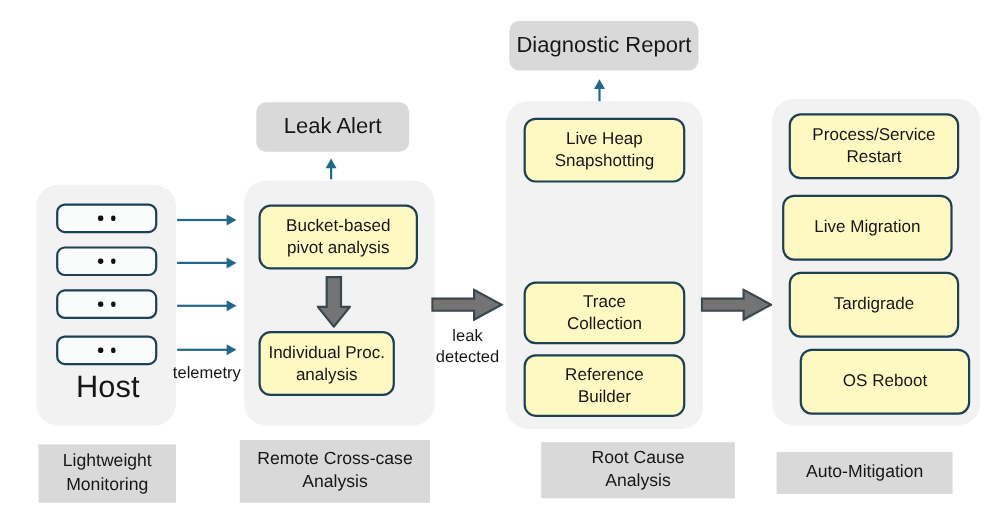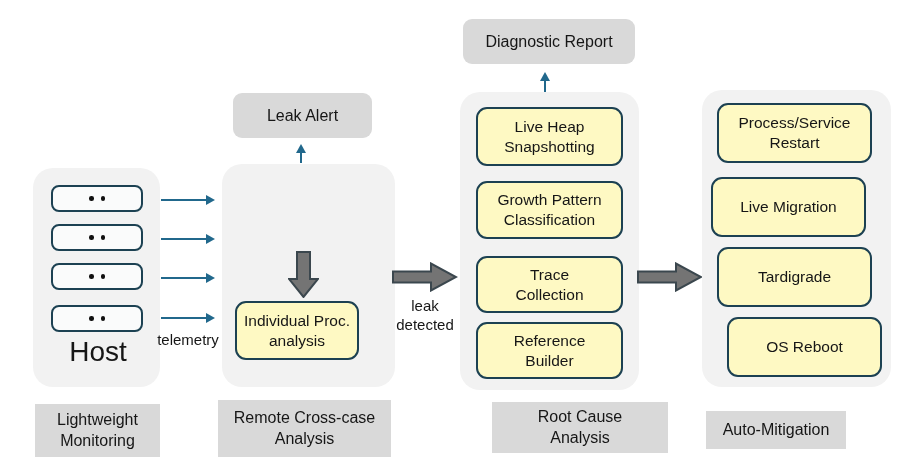--- a/index.html
+++ b/index.html
@@ -31,21 +31,21 @@
     text-align:center;
     font-size:16px;line-height:1.3;
     white-space:pre-line;
   }
   .out-box{
     position:absolute;
     background:var(--gray-box);
     border-radius:9px;
     display:flex;align-items:center;justify-content:center;
     text-align:center;
-    font-size:16px;
+    font-size:20px;
     white-space:pre-line;
   }
   .node{
     position:absolute;
     background:#fef9c3;
     border:2px solid var(--node-border);
     border-radius:11px;
     display:flex;align-items:center;justify-content:center;
     text-align:center;
     font-size:15.5px;line-height:1.28;
@@ -153,20 +153,22 @@
   <div class="tarrow" style="left:161px;top:317px;"></div>
 
   <div class="flow-label" style="left:151px;top:331px;width:74px;">telemetry</div>
 
   <div class="stage" style="left:222px;top:164px;width:173px;height:223px;"></div>
 
   <div class="out-box" style="left:233px;top:93px;width:139px;height:45px;">Leak Alert</div>
 
   <div class="varrow" style="left:300px;top:148px;height:15px;"></div>
 
+  <div class="node" style="left:235px;top:186px;width:145px;height:59px;">Bucket-based
+pivot analysis</div>
 
   <svg class="block-arrow" style="left:288px;top:251px;" width="31" height="47" viewBox="0 0 31 47">
     <polygon points="9,1 22,1 22,28 30,28 15.5,46 1,28 9,28" fill="#747474" stroke="#3b474e" stroke-width="2"></polygon>
   </svg>
 
   <div class="node" style="left:235px;top:301px;width:124px;height:59px;">Individual Proc.
 analysis</div>
 
   <div class="stage-label" style="left:218px;top:400px;width:173px;height:57px;">Remote Cross-case
 Analysis</div>
@@ -178,37 +180,35 @@
 detected</div>
 
   <div class="stage" style="left:460px;top:92px;width:179px;height:298px;"></div>
 
   <div class="out-box" style="left:463px;top:19px;width:172px;height:45px;">Diagnostic Report</div>
 
   <div class="varrow" style="left:544px;top:76px;height:16px;"></div>
 
   <div class="node" style="left:476px;top:107px;width:147px;height:59px;">Live Heap
 Snapshotting</div>
-  <div class="node" style="left:476px;top:181px;width:147px;height:58px;">Growth Pattern
-Classification</div>
   <div class="node" style="left:476px;top:256px;width:147px;height:57px;">Trace
 Collection</div>
   <div class="node" style="left:476px;top:322px;width:147px;height:57px;">Reference
 Builder</div>
 
   <div class="stage-label" style="left:460px;top:402px;width:176px;height:51px;margin-left:32px;">Root Cause
 Analysis</div>
 
   <svg class="block-arrow" style="left:637px;top:262px;" width="66" height="30" viewBox="0 0 66 30">
     <polygon points="1,9.5 39,9.5 39,1.5 64,15 39,28.5 39,20.5 1,20.5" fill="#747474" stroke="#3b474e" stroke-width="2"></polygon>
   </svg>
 
   <div class="stage" style="left:702px;top:90px;width:189px;height:297px;"></div>
 
   <div class="node" style="left:717px;top:103px;width:155px;height:60px;">Process/Service
 Restart</div>
   <div class="node" style="left:711px;top:177px;width:155px;height:60px;">Live Migration</div>
   <div class="node" style="left:717px;top:247px;width:155px;height:60px;">Tardigrade</div>
   <div class="node" style="left:717px;top:317px;width:155px;height:60px;margin-left:10px;">OS Reboot</div>
 
-  <div class="stage-label" style="left:706px;top:411px;width:140px;height:38px;">Auto-Mitigation</div>
+  <div class="stage-label" style="left:706px;top:411px;width:160px;height:38px;">Auto-Mitigation</div>
 
 </div>
 
 </body></html>

